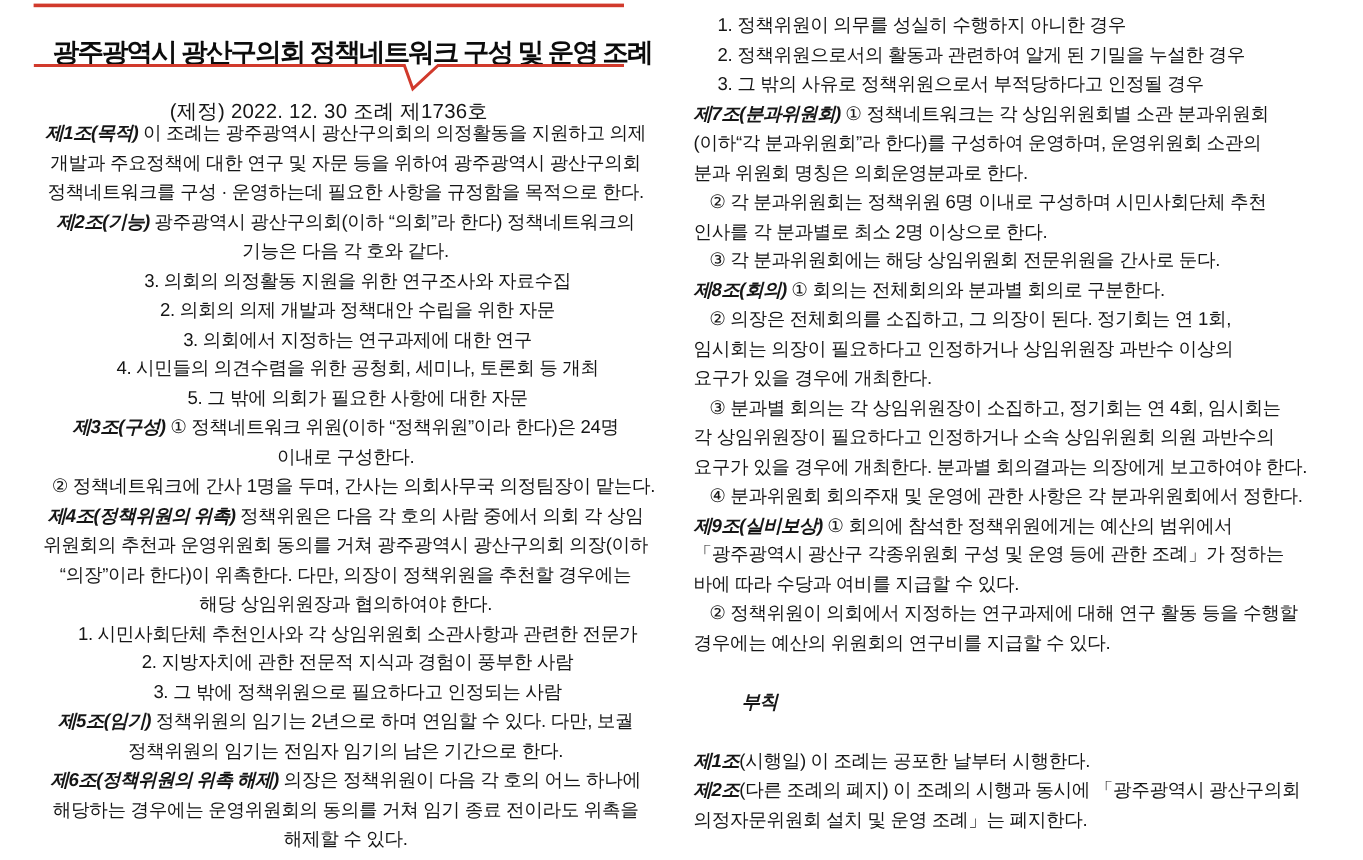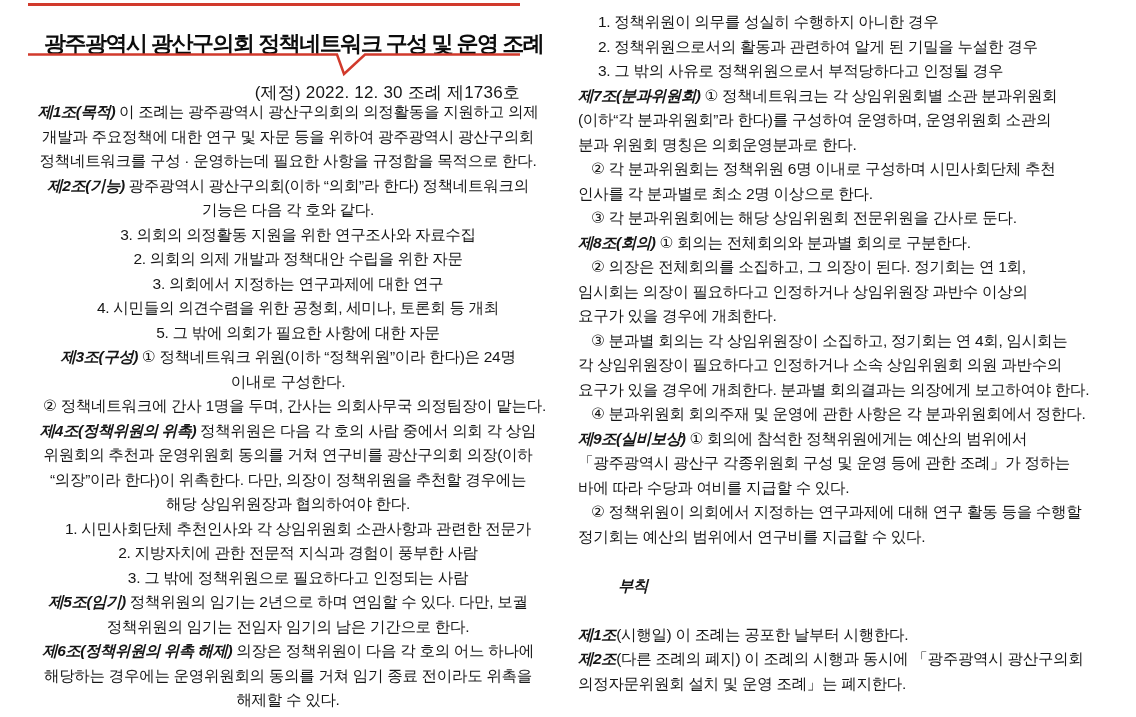--- a/index.html
+++ b/index.html
@@ -17,21 +17,21 @@
   h1.doc-title {
     position:absolute; left:0; top:13px; width:100%; margin:16px;
     text-align:center; font-size:22px; font-weight:700; letter-spacing:-1.5px;
     white-space:nowrap; color:#0c0c0c;
   }
   .callout { position:absolute; left:0; top:53px; }
   .callout path { stroke:var(--accent); }
 
   .enactment {
     position:absolute; left:28px; top:81px; width:492px;
-    text-align:right; font-size:17px; letter-spacing:0.2px; white-space:nowrap;
+    text-align:center; font-size:17px; letter-spacing:0.2px; white-space:nowrap;
   }
 
   
   .col { position:absolute; width:560px; font-size:15.5px; line-height:24.5px; letter-spacing:-0.3px; }
   .col-left  { left:8px;  top:100px;text-align:center; }
   .col-right { left:578px; top:10px; }
   .line { height:24.5px; white-space:nowrap; }
   .line b { font-weight:700; letter-spacing:-0.5px;font-style:italic; }
   .line.num  { padding-left:20px; }
   .line.circ { padding-left:13px; }
@@ -61,21 +61,21 @@
       <div class="line"><span>기능은 다음 각 호와 같다.</span></div>
       <div class="line num"><span>3. 의회의 의정활동 지원을 위한 연구조사와 자료수집</span></div>
       <div class="line num"><span>2. 의회의 의제 개발과 정책대안 수립을 위한 자문</span></div>
       <div class="line num"><span>3. 의회에서 지정하는 연구과제에 대한 연구</span></div>
       <div class="line num"><span>4. 시민들의 의견수렴을 위한 공청회, 세미나, 토론회 등 개최</span></div>
       <div class="line num"><span>5. 그 밖에 의회가 필요한 사항에 대한 자문</span></div>
       <div class="line"><b>제3조(구성)</b><span> ① 정책네트워크 위원(이하 “정책위원”이라 한다)은 24명</span></div>
       <div class="line"><span>이내로 구성한다.</span></div>
       <div class="line circ"><span>② 정책네트워크에 간사 1명을 두며, 간사는 의회사무국 의정팀장이 맡는다.</span></div>
       <div class="line"><b>제4조(정책위원의 위촉)</b><span> 정책위원은 다음 각 호의 사람 중에서 의회 각 상임</span></div>
-      <div class="line"><span>위원회의 추천과 운영위원회 동의를 거쳐 연구비를 광산구의회 의장(이하</span></div>
+      <div class="line"><span>위원회의 추천과 운영위원회 동의를 거쳐 광주광역시 광산구의회 의장(이하</span></div>
       <div class="line"><span>“의장”이라 한다)이 위촉한다. 다만, 의장이 정책위원을 추천할 경우에는</span></div>
       <div class="line"><span>해당 상임위원장과 협의하여야 한다.</span></div>
       <div class="line num"><span>1. 시민사회단체 추천인사와 각 상임위원회 소관사항과 관련한 전문가</span></div>
       <div class="line num"><span>2. 지방자치에 관한 전문적 지식과 경험이 풍부한 사람</span></div>
       <div class="line num"><span>3. 그 밖에 정책위원으로 필요하다고 인정되는 사람</span></div>
       <div class="line"><b>제5조(임기)</b><span> 정책위원의 임기는 2년으로 하며 연임할 수 있다. 다만, 보궐</span></div>
       <div class="line"><span>정책위원의 임기는 전임자 임기의 남은 기간으로 한다.</span></div>
       <div class="line"><b>제6조(정책위원의 위촉 해제)</b><span> 의장은 정책위원이 다음 각 호의 어느 하나에</span></div>
       <div class="line"><span>해당하는 경우에는 운영위원회의 동의를 거쳐 임기 종료 전이라도 위촉을</span></div>
       <div class="line"><span>해제할 수 있다.</span></div>
@@ -95,21 +95,21 @@
       <div class="line"><span>임시회는 의장이 필요하다고 인정하거나 상임위원장 과반수 이상의</span></div>
       <div class="line"><span>요구가 있을 경우에 개최한다.</span></div>
       <div class="line circ"><span>③ 분과별 회의는 각 상임위원장이 소집하고, 정기회는 연 4회, 임시회는</span></div>
       <div class="line"><span>각 상임위원장이 필요하다고 인정하거나 소속 상임위원회 의원 과반수의</span></div>
       <div class="line"><span>요구가 있을 경우에 개최한다. 분과별 회의결과는 의장에게 보고하여야 한다.</span></div>
       <div class="line circ"><span>④ 분과위원회 회의주재 및 운영에 관한 사항은 각 분과위원회에서 정한다.</span></div>
       <div class="line"><b>제9조(실비보상)</b><span> ① 회의에 참석한 정책위원에게는 예산의 범위에서</span></div>
       <div class="line"><span>「광주광역시 광산구 각종위원회 구성 및 운영 등에 관한 조례」가 정하는</span></div>
       <div class="line"><span>바에 따라 수당과 여비를 지급할 수 있다.</span></div>
       <div class="line circ"><span>② 정책위원이 의회에서 지정하는 연구과제에 대해 연구 활동 등을 수행할</span></div>
-      <div class="line"><span>정기회는 예산의 범위에서 연구비를 지급할 수 있다.</span></div>
+      <div class="line"><span>경우에는 예산의 위원회의 연구비를 지급할 수 있다.</span></div>
       <div class="line blank"></div>
       <div class="line annex"><b>부칙</b></div>
       <div class="line blank"></div>
       <div class="line"><b>제1조</b><span>(시행일) 이 조례는 공포한 날부터 시행한다.</span></div>
       <div class="line"><b>제2조</b><span>(다른 조례의 폐지) 이 조례의 시행과 동시에 「광주광역시 광산구의회</span></div>
       <div class="line"><span>의정자문위원회 설치 및 운영 조례」는 폐지한다.</span></div>
     </div>
 
 </div>
 

